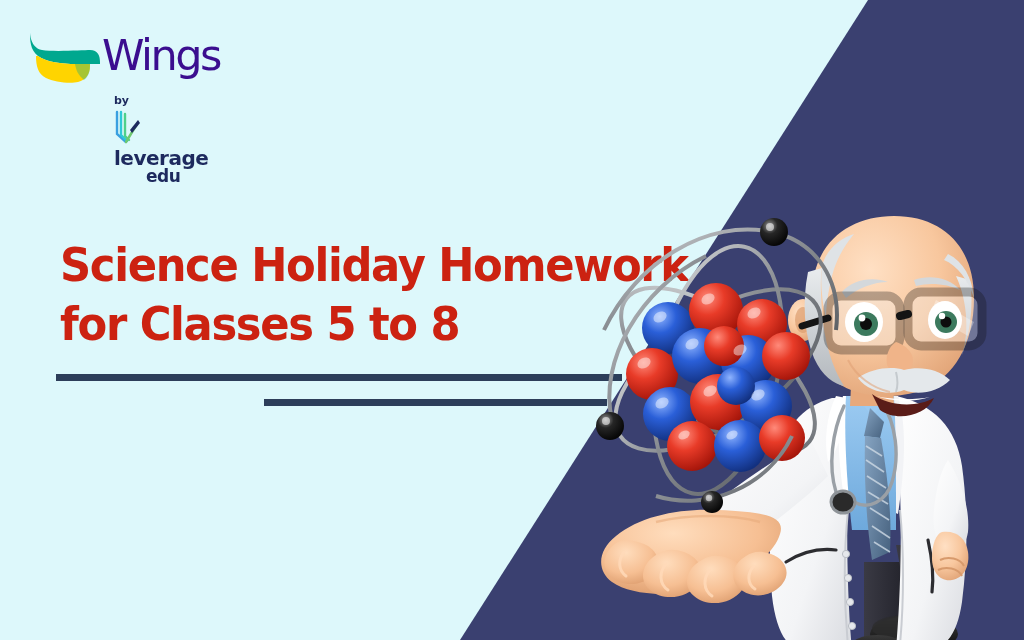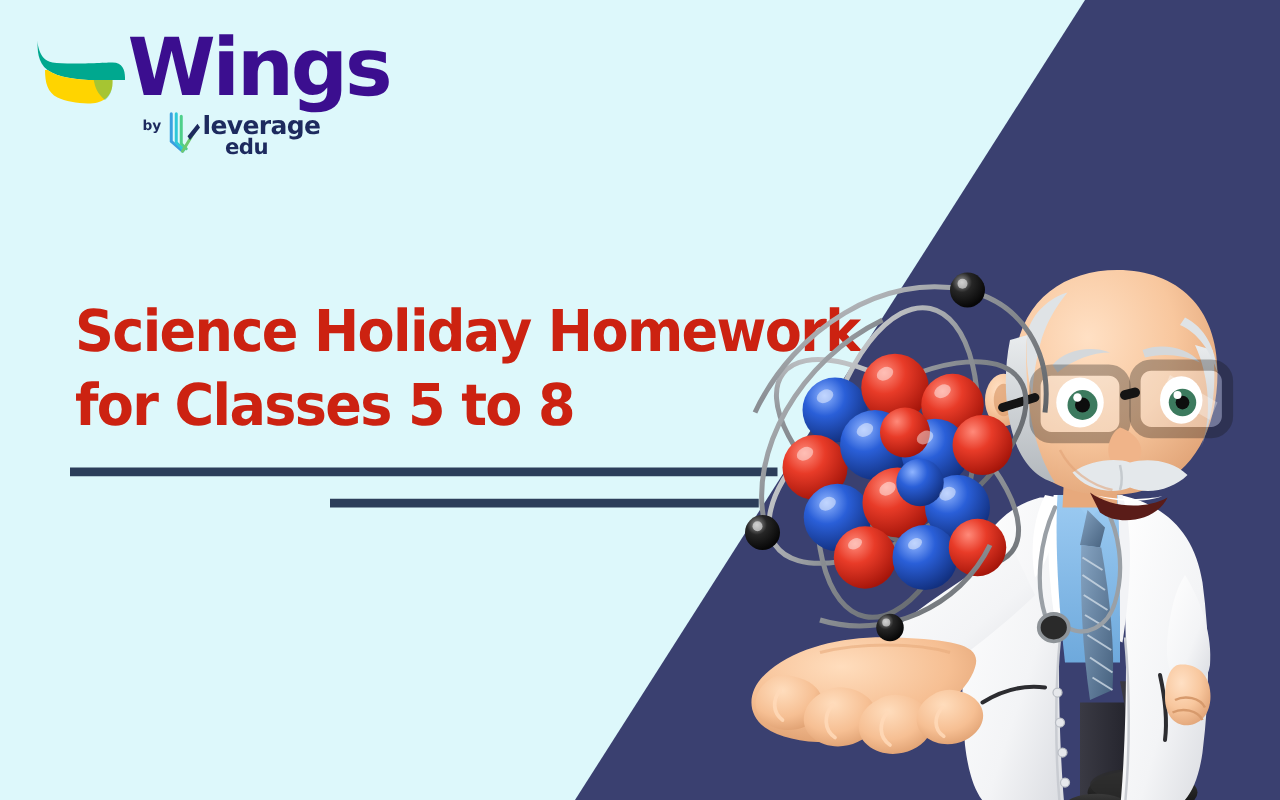--- a/index.html
+++ b/index.html
@@ -42,32 +42,33 @@
     left: 0;
     top: 4px;
     width: 86px;
     height: 56px;
   }
   .logo-wordmark {
     position: absolute;
     left: 74px;
     top: -2px;
     font-family: "DejaVu Sans", sans-serif;
-    font-size: 64px;
-    font-weight: bold;
+    font-size: 43px;
+    font-weight: normal;
     letter-spacing: -2.5px;
     color: #3b0e8f;
     line-height: 62px;
   }
   .logo-sub {
     position: absolute;
     left: 86px;
     top: 60px;
     display: flex;
     align-items: flex-start;
+    flex-direction: column;
   }
   .logo-by {
     font-family: "DejaVu Sans", sans-serif;
     font-size: 11px;
     font-weight: bold;
     color: #1d2a5e;
     margin-top: 8px;
     margin-right: 5px;
   }
   .logo-book {
@@ -77,21 +78,21 @@
     margin-right: 2px;
   }
   .logo-brand {
     font-family: "DejaVu Sans", sans-serif;
     font-weight: bold;
     color: #1d2a5e;
     line-height: 1.0;
     margin-top: 4px;
   }
   .logo-brand .l1 { font-size: 20px; letter-spacing: -0.5px; display: block; }
-  .logo-brand .l2 { font-size: 17px; letter-spacing: -0.5px; display: block; margin-left: 18px; }
+  .logo-brand .l2 { font-size: 17px; letter-spacing: -0.5px; display: block; margin-left: 32px; }
 
   
   .headline {
     position: absolute;
     left: 60px;
     top: 236px;
     width: 660px;
     font-family: "DejaVu Sans", sans-serif;
     font-weight: bold;
     font-size: 46px;

